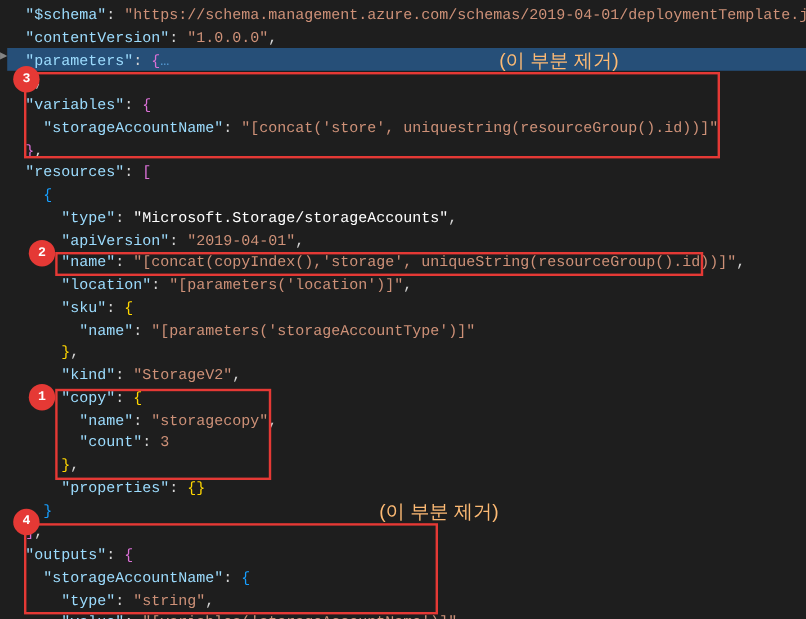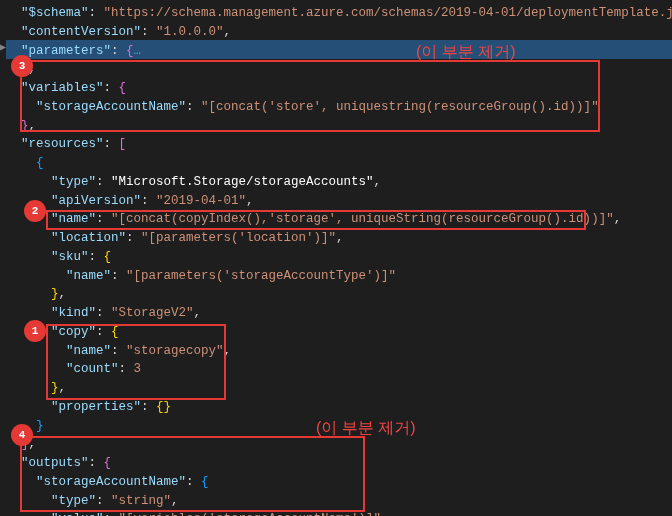--- a/index.html
+++ b/index.html
@@ -45,21 +45,21 @@
     z-index: 5;
   }
   .box-red {
     position: absolute;
     border: 2px solid #e53935;
     z-index: 3;
     pointer-events: none;
   }
   .annot {
     position: absolute;
-    color: #ef4444;
+    color: #fdba74;
     font-family: 'Malgun Gothic', sans-serif;
     font-size: 16px;
     z-index: 4;
     pointer-events: none;
   }
   .gutter-arrow {
     position: absolute;
     color: #858585;
     font-size: 10px;
     z-index: 2;

